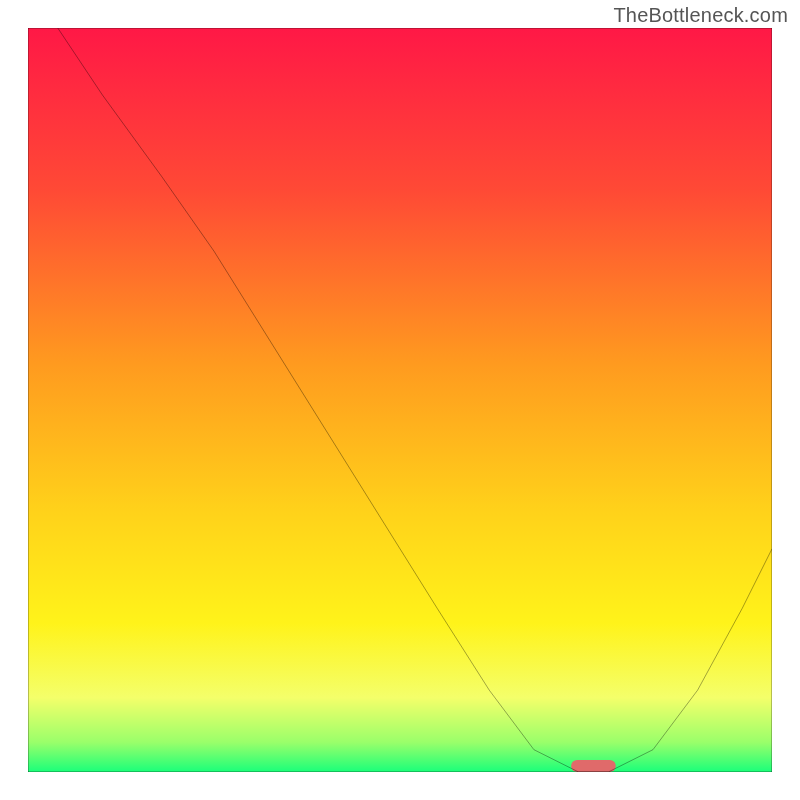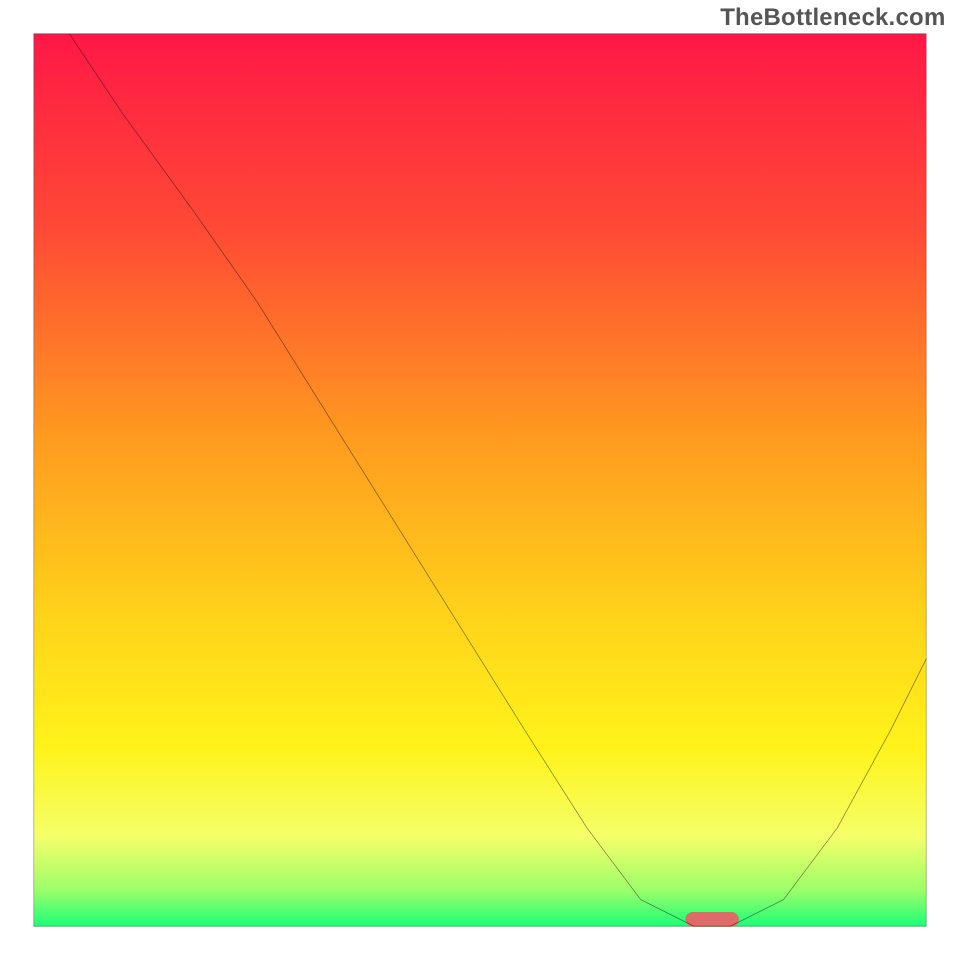--- a/index.html
+++ b/index.html
@@ -9,21 +9,21 @@
     height: 800px;
     background: #ffffff;
     font-family: Arial, Helvetica, sans-serif;
     position: relative;
   }
   .watermark {
     position: absolute;
     top: 4px;
     right: 12px;
     font-size: 20px;
-    font-weight: 700;
+    font-weight: 400;
     color: #555555;
     letter-spacing: 0.2px;
   }
   .plot-area {
     position: absolute;
     left: 28px;
     top: 28px;
     width: 744px;
     height: 744px;
   }

